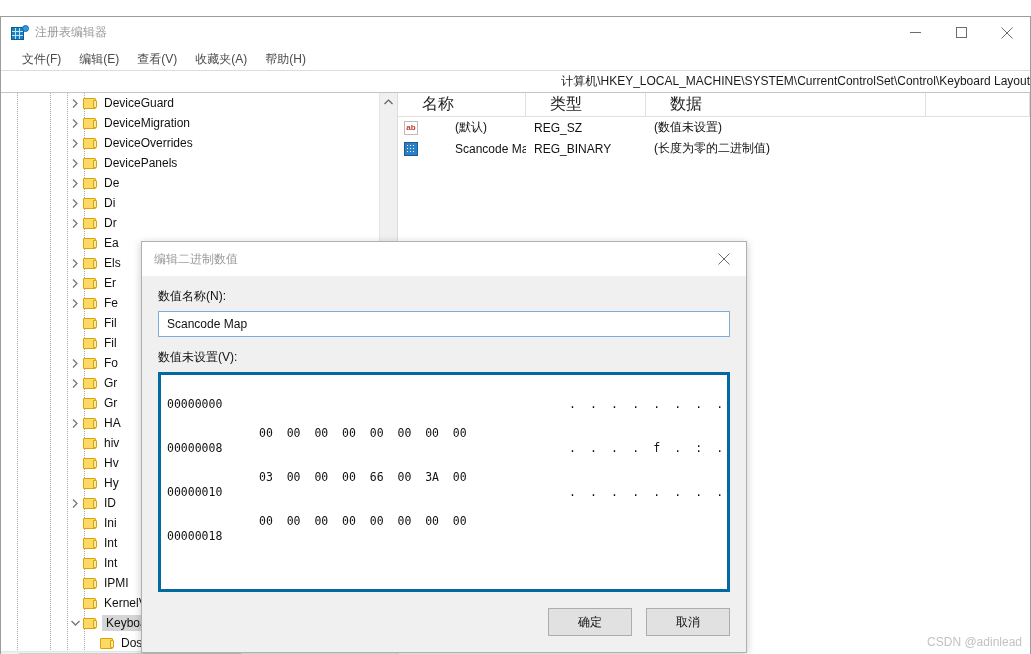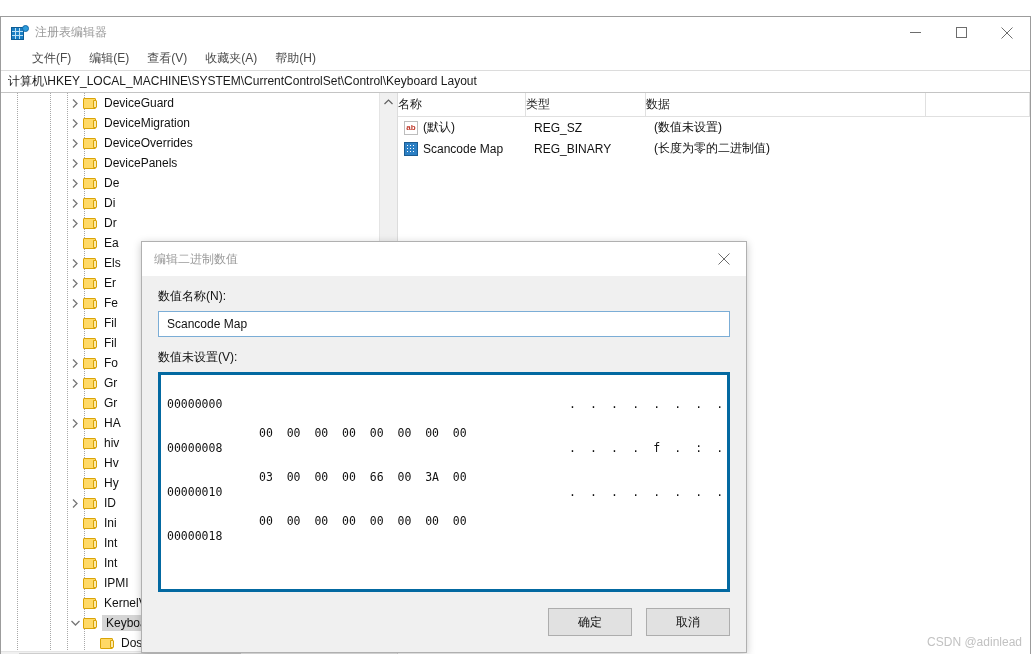--- a/index.html
+++ b/index.html
@@ -94,22 +94,22 @@
     width: 46px; height: 31px;
     display: flex; align-items: center; justify-content: center;
     color: #6d6d6d;
   }
   .win-btn svg { display: block; }
 
   
   #menu-bar {
     height: 22px;
     display: flex;
-    align-items: flex-start;
-    padding-left: 22px;
+    align-items: center;
+    padding-left: 12px;
     flex: 0 0 auto;
     background: #ffffff;
   }
   .menu-item {
     font-size: 12px;
     color: #4a4a4a;
     padding: 2px 9px;
     white-space: nowrap;
   }
 
@@ -120,20 +120,21 @@
     border-bottom: 1px solid #c4c4c4;
     background: #ffffff;
     display: flex;
     align-items: center;
     padding-left: 7px;
     flex: 0 0 auto;
     font-size: 12px;
     color: #1a1a1a;
     white-space: nowrap;
     overflow: hidden;
+    justify-content: flex-end;
   }
 
   
   #content-area {
     flex: 1 1 auto;
     display: flex;
     position: relative;
     min-height: 0;
     background: #ffffff;
     justify-content: flex-end;
@@ -274,25 +275,25 @@
     background: #ffffff;
     overflow: hidden;
   }
   #list-header {
     height: 23px;
     display: flex;
     border-bottom: 1px solid #e0e0e0;
     background: #ffffff;
   }
   .col-head {
-    font-size: 12px;
+    font-size: 16px;
     color: #222222;
     display: flex;
     align-items: center;
-    padding-left: 0;
+    padding-left: 24px;
     border-right: 1px solid #e0e0e0;
     box-sizing: border-box;
     white-space: nowrap;
   }
   .col-name { width: 128px; }
   .col-type { width: 120px; }
   .col-data { width: 280px; }
   .col-filler { flex: 1 1 auto; }
 
   .list-row {
@@ -302,21 +303,21 @@
     font-size: 12px;
     color: #111111;
   }
   .cell {
     display: flex;
     align-items: center;
     box-sizing: border-box;
     white-space: nowrap;
     overflow: hidden;
   }
-  .cell.name { width: 128px; padding-left: 6px; }
+  .cell.name { width: 128px; padding-left: 6px; gap: 32px; }
   .cell.type { width: 120px; padding-left: 8px; }
   .cell.data { width: 280px; padding-left: 8px; }
 
   .val-icon {
     width: 14px; height: 14px;
     margin-right: 5px;
     flex: 0 0 auto;
     position: relative;
     border: 1px solid #bdbdbd;
     background: #ffffff;

